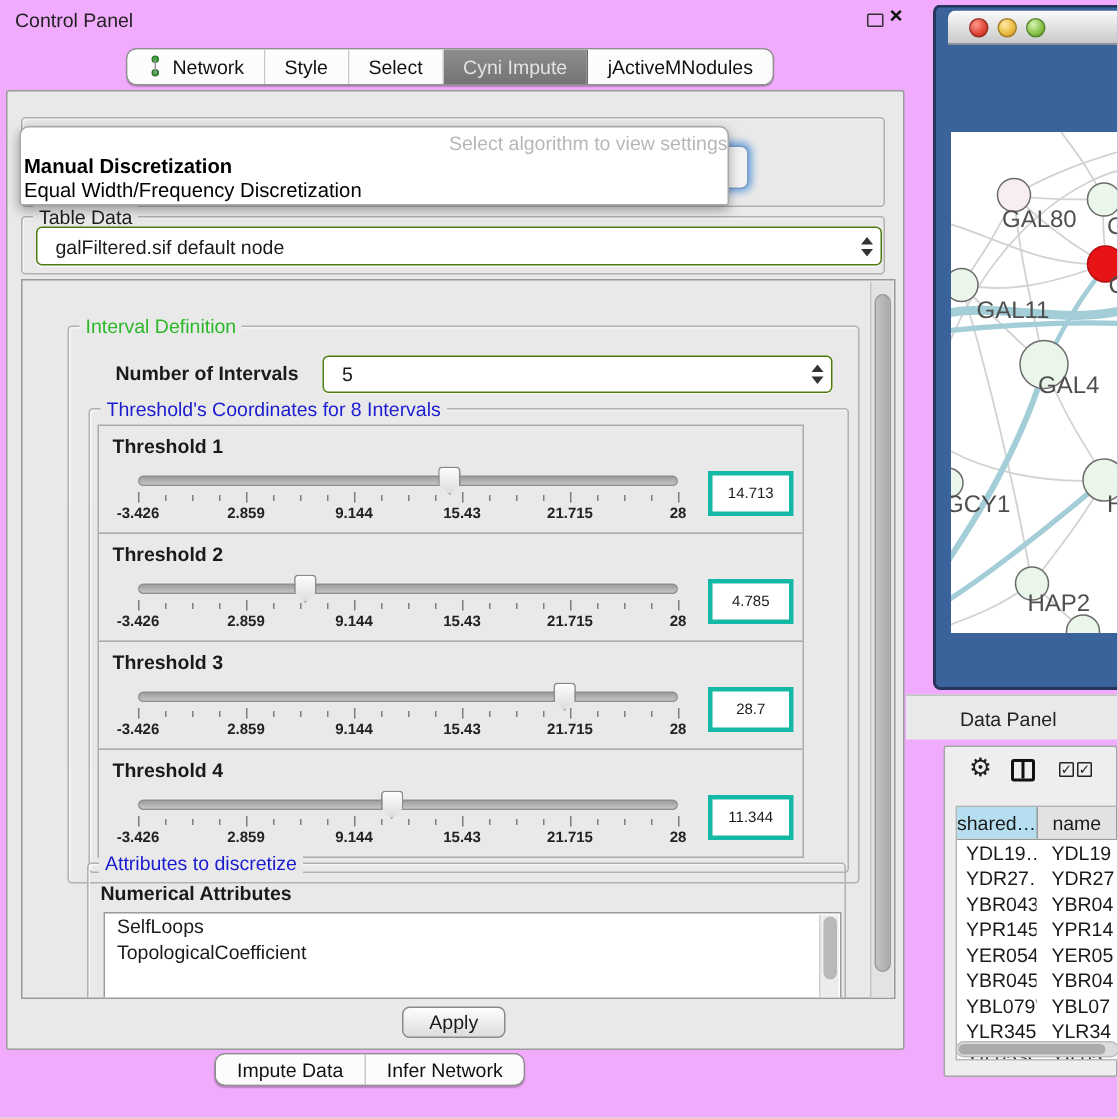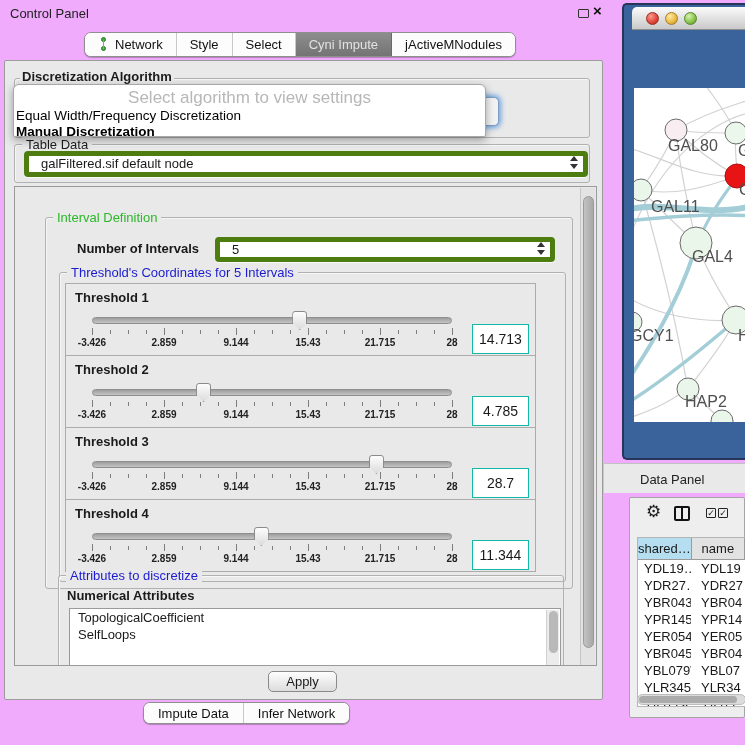--- a/index.html
+++ b/index.html
@@ -32,35 +32,35 @@
   .net-glyph .l { position:absolute; left:5px; top:3px; width:1px; height:9px; background:#9a9a9a; }
 
   
   .main-panel { left:4px; top:60px; width:599px; height:640px; border:1px solid #9b9b9b; background:#e9e9e9; border-radius:2px; }
   .groupbox { position:absolute; border:1px solid #b1b1b1; box-shadow:inset 1px 1px 0 #f6f6f6; border-radius:3px; }
   .grouplabel { position:absolute; top:-8px; left:7px; background:#e9e9e9; padding:0 4px; font-size:13px; }
 
   .algo-group { left:14px; top:78px; width:576px; height:60px; }
   .algo-label { left:20px; top:69px; font-size:13px; font-weight:bold; color:#1c1c1c; background:#e9e9e9; padding:0 2px; z-index:2; }
 
-  .combo { background:#fff; border:5px solid #4d7c0f; border-radius:4px; font-size:13px;
-    display:flex; box-shadow:0 1px 0 rgba(255,255,255,.7);gap:26px; }
+  .combo { background:#fff; border:1px solid #4d7c0f; border-radius:4px; font-size:13px;
+    display:flex; align-items:center; box-shadow:0 1px 0 rgba(255,255,255,.7);gap:26px; }
   .combo .txt { flex:1; padding-left:12px; }
   .stepper { width:18px; display:flex; flex-direction:column; align-items:center; gap:3px; }
   .stepper i { width:0; height:0; border-left:4px solid transparent; border-right:4px solid transparent; }
   .stepper .up { border-bottom:5px solid #333; }
   .stepper .dn { border-top:5px solid #333; }
 
   .combo-fragment { left:457px; top:97px; width:42px; height:29px; border:1px solid #7d9ec4; border-radius:5px;
     background:#f2f2f2; box-shadow:0 0 5px 2px rgba(90,150,220,.85); z-index:5; }
 
   
   .popup { left:13px; top:84px; width:473px; height:53px; background:#fff; border:1px solid #a8a8a8;
     border-radius:6px 6px 2px 2px; box-shadow:0 3px 8px rgba(0,0,0,.35); z-index:50; overflow:hidden; }
-  .popup .ph { text-align:center; color:#b7b7b7; font-size:17px; margin-top:3px; }
+  .popup .ph { text-align:right; color:#b7b7b7; font-size:13px; margin-top:3px; }
   .popup .opt { font-size:13.5px; color:#000; padding-left:2px; line-height:16px; }
   .popup .opt.b { font-weight:bold; }
 
   .tabledata-group { left:14px; top:144px; width:576px; height:39px; }
   .tabledata-label { color:#1c1c1c; font-weight:normal; }
   .tabledata-combo { left:24px; top:151px; width:564px; height:26px; }
 
   
   .scrollpane { left:14px; top:186px; width:583px; height:480px; border:1px solid #9a9a9a; background:#e9e9e9; overflow:hidden; }
   .vscroll { position:absolute; right:1px; top:1px; width:15px; height:478px; background:#e3e3e3; border-left:1px solid #c6c6c6; }
@@ -78,22 +78,22 @@
   .th-label { position:absolute; left:9px; top:6px; font-size:13px; font-weight:bold; }
   .th-track { position:absolute; left:26px; top:33px; width:360px; height:7px; border-radius:4px;
     background:linear-gradient(#9e9e9e,#c4c4c4); border:1px solid #8e8e8e; }
   .th-thumb { position:absolute; top:27px; width:15px; height:19px; background:linear-gradient(#fdfdfd,#dcdcdc);
     border:1px solid #8a8a8a; border-radius:3px 3px 2px 2px;
     clip-path:polygon(0 0,100% 0,100% 62%,50% 100%,0 62%); }
   .tick { position:absolute; width:1px; background:#7e7e7e; }
   .tick.minor { top:46px; height:4px; }
   .tick.major { top:44px; height:7px; }
   .ticklab { position:absolute; top:53px; transform:translateX(-50%); font-size:10px; font-weight:bold; color:#222; white-space:nowrap; }
-  .th-value { position:absolute; left:406px; top:40px; width:57px; height:30px; background:#fff; border:1px solid #14b8a6;
-    font-size:14px; display:flex; align-items:center; justify-content:center; }
+  .th-value { position:absolute; left:406px; top:30px; width:57px; height:30px; background:#fff; border:3px solid #14b8a6;
+    font-size:10px; display:flex; align-items:center; justify-content:center; }
 
   .attr-group { left:43px; top:388px; width:506px; height:140px; }
   .attr-label { color:#1b1bd1; }
   .attr-header { position:absolute; left:8px; top:12px; font-size:13px; font-weight:bold; }
   .attr-list { position:absolute; left:10px; top:32px; width:492px; height:58px; background:#fff; border:1px solid #9a9a9a; overflow:hidden; }
   .attr-item { font-size:13px; line-height:17px; padding-left:8px; white-space:nowrap; }
   .attr-vscroll { position:absolute; right:1px; top:1px; width:13px; height:56px; background:#ececec; border-left:1px solid #d0d0d0; }
   .attr-vscroll .thumb { position:absolute; left:2px; top:1px; width:9px; height:42px; border-radius:5px; background:#b9b9b9; }
 
   .apply-btn { left:268px; top:671px; width:69px; height:21px; border:1px solid #8a8a8a; border-radius:5px;
@@ -159,27 +159,26 @@
         <span>Cyni Impute</span>
       </div>
     <div class="tab">
         <span>jActiveMNodules</span>
       </div>
   </div>
 
   <div class="abs main-panel"></div>
 
   <div class="abs groupbox algo-group"></div>
-  <div class="abs algo-label">Discretization Algorithm</div>
   <div class="abs combo-fragment"></div>
 
   <div class="abs popup">
     <div class="ph">Select algorithm to view settings</div>
+    <div class="opt b">Manual Discretization</div>
     <div class="opt">Equal Width/Frequency Discretization</div>
-    <div class="opt b">Manual Discretization</div>
   </div>
 
   <div class="abs groupbox tabledata-group">
     <span class="grouplabel tabledata-label">Table Data</span>
   </div>
   <div class="abs combo tabledata-combo">
     <span class="txt">galFiltered.sif default node</span>
     <span class="stepper">
         <i class="up"></i>
         <i class="dn"></i>
@@ -192,21 +191,21 @@
       <span class="grouplabel interval-label">Interval Definition</span>
       <span class="noi-label">Number of Intervals</span>
       <div class="combo noi-combo">
         <span class="txt">5</span>
         <span class="stepper">
             <i class="up"></i>
             <i class="dn"></i>
           </span>
       </div>
       <div class="groupbox thresh-group">
-        <span class="grouplabel thresh-label">Threshold's Coordinates for 5 Intervals</span>
+        <span class="grouplabel thresh-label">Threshold's Coordinates for 8 Intervals</span>
         <div>
             <div class="th-panel" style="top: 10px;">
     <div class="th-label">Threshold 1</div>
     <div class="th-track"></div>
     <div class="th-thumb" style="left: 226.291px;"></div>
     <div class="th-ticks">
                 <div class="tick major" style="left: 26px;"></div>
                 <div class="tick minor" style="left: 44px;"></div>
                 <div class="tick minor" style="left: 62px;"></div>
                 <div class="tick minor" style="left: 80px;"></div>
@@ -343,22 +342,22 @@
   </div>
           </div>
       </div>
     </div>
 
     <div class="groupbox attr-group">
       <span class="grouplabel attr-label">Attributes to discretize</span>
       <span class="attr-header">Numerical Attributes</span>
       <div class="attr-list">
         <div>
+            <div class="attr-item">SelfLoops</div>
             <div class="attr-item">TopologicalCoefficient</div>
-            <div class="attr-item">SelfLoops</div>
           </div>
         <div class="attr-vscroll">
             <div class="thumb"></div>
           </div>
       </div>
     </div>
 
     <div class="vscroll">
         <div class="thumb"></div>
       </div>

